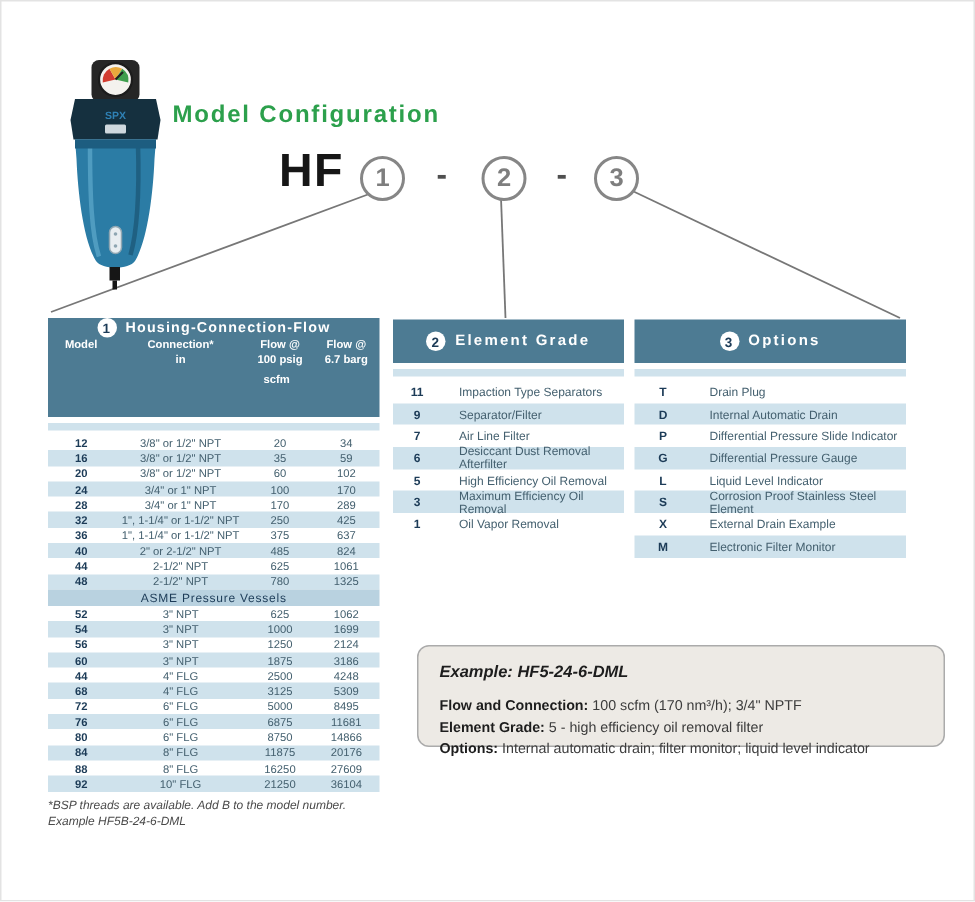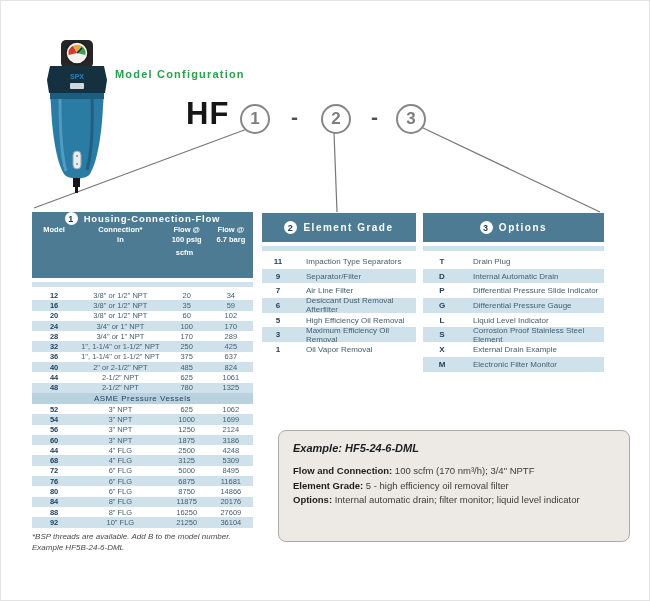--- a/index.html
+++ b/index.html
@@ -1,21 +1,21 @@
 <!DOCTYPE html>
 <html><head>
 <meta charset="utf-8">
 <style>
   html,body{margin:0;padding:0;background:#fff;}
   body{font-family:"Liberation Sans","DejaVu Sans",sans-serif;}
   #canvas{position:relative;width:650px;height:601px;background:#fff;overflow:hidden;
           box-shadow:inset 0 0 0 1px #e3e3e3;}
 
   
-  .model-config{position:absolute;left:115px;top:68px;font-size:11px;font-weight:bold;
+  .model-config{position:absolute;left:115px;top:68px;font-size:16px;font-weight:bold;
                 letter-spacing:1.2px;color:#2ca04c;}
   .hf{position:absolute;left:186px;top:96px;font-size:31px;font-weight:bold;color:#161616;
       letter-spacing:1px;}
   .codecircle{position:absolute;width:26px;height:26px;border:2px solid #868686;border-radius:50%;
       color:#7e7e7e;font-size:17px;font-weight:bold;display:flex;align-items:center;
       justify-content:center;background:#fff;top:104px;}
   .dash{position:absolute;top:105px;font-size:21px;font-weight:bold;color:#4f4f4f;}
   #lines{position:absolute;left:0;top:0;width:650px;height:601px;pointer-events:none;}
 
   
@@ -48,21 +48,21 @@
   #t2{left:262px;top:213px;width:154px;}
   #t3{left:423px;top:213px;width:181px;}
   #t2 .band,#t3 .band{height:29px;justify-content:center;}
   #t2 .band-title,#t3 .band-title{font-size:10px;letter-spacing:1.5px;}
   #t2 .trow,#t3 .trow{height:14.7px;font-size:8px;}
   .code{width:32px;text-align:center;font-weight:bold;color:#1c3b57;flex:0 0 auto;}
   #t3 .code{width:38px;}
   .lbl{color:#44606f;padding-left:12px;}
 
   
-  #exbox{position:absolute;left:278px;top:430px;width:352px;height:112px;background:#edeae5;
+  #exbox{position:absolute;left:278px;top:430px;width:352px;height:68px;background:#edeae5;
          border:1px solid #ababab;border-radius:8px;box-sizing:border-box;padding:11px 14px;}
   #exbox .extitle{font-size:11px;font-weight:bold;font-style:italic;color:#1d1d1d;}
   #exbox .exlines{margin-top:10px;font-size:9.5px;line-height:14.5px;color:#3c3c3c;}
   #exbox .exlines b{color:#1d1d1d;}
 
   
   #footnote{position:absolute;left:32px;top:531px;font-size:8px;font-style:italic;
             color:#4a4a4a;line-height:11px;}
 
   

